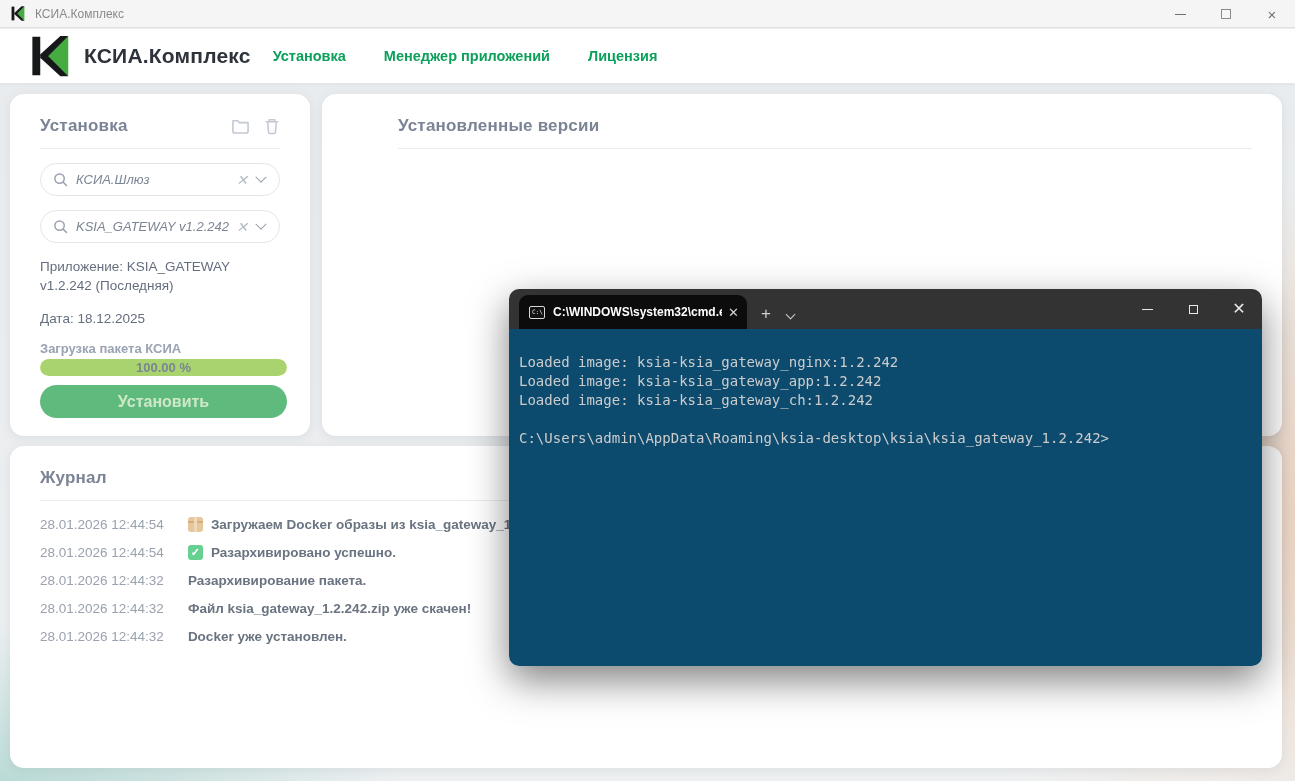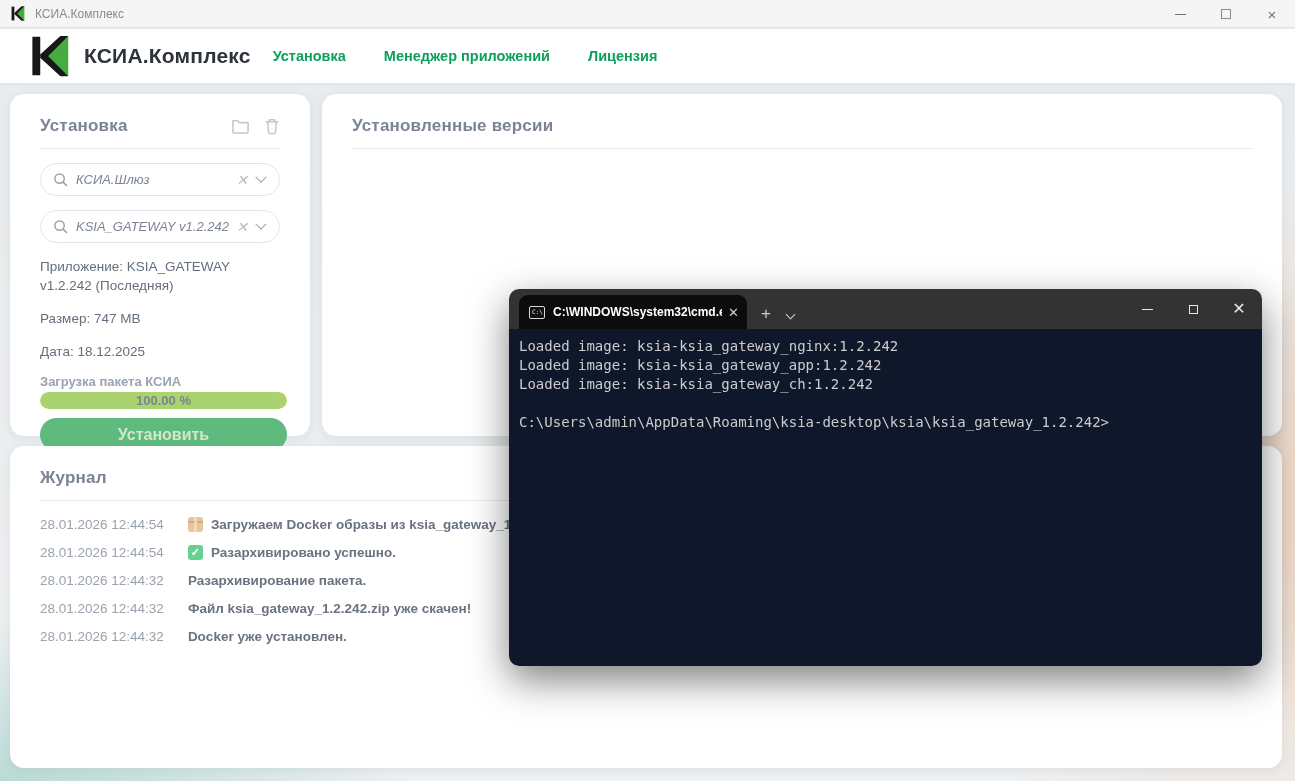--- a/index.html
+++ b/index.html
@@ -50,21 +50,21 @@
     transform:rotate(45deg) translate(-2px,-2px); margin-right:4px; cursor:pointer; }
   .info-text { font-size:13.5px; color:#646e7e; padding:0 30px; margin-top:14px; line-height:19px; }
   .prog-label { font-size:13px; font-weight:700; color:#9aa3b1; padding:0 30px; margin-top:13px; }
   .progress { position:relative; margin:3px 23px 0 30px; height:17px; border-radius:9px; background:#fef9c3; overflow:hidden; }
   .progress-fill { position:absolute; left:0; top:0; bottom:0; background:#a9d36f; border-radius:9px; }
   .progress-pct { position:absolute; width:100%; text-align:center; font-size:13px; font-weight:600; color:#7a8594; line-height:17px; }
   .install-btn { display:block; margin:9px 23px 0 30px; width:247px; height:33px; border:none; border-radius:17px;
     background:#5fba7d; color:#cfe9c8; font-family:inherit; font-size:16px; font-weight:700; cursor:pointer; }
 
   
-  .versions-panel { left:322px; top:10px; width:960px; height:342px; }
+  .versions-panel { left:322px; top:10px; width:960px; height:342px;padding-left:46px; }
 
   
   .journal-panel { left:10px; top:362px; width:1272px; height:322px; }
   .log-list { padding:16px 30px; }
   .log-row { display:flex; align-items:center; margin-bottom:13px; height:15px; white-space:nowrap; }
   .log-time { font-size:13.5px; color:#9aa2ae; margin-right:24px; }
   .log-msg { font-size:13.5px; font-weight:700; color:#6a7380; }
   .ic { position:relative; display:inline-block; width:15px; height:15px; margin-right:8px; border-radius:3px; flex:0 0 auto; }
   .ic-package { background:#e6c79d; }
   .ic-package::before { content:''; position:absolute; left:0; right:0; top:4px; height:2px; background:#d5ae7c; }
@@ -82,21 +82,21 @@
   .tab-title { flex:1; margin-left:8px; font-size:12px; font-weight:700; color:#ffffff; white-space:nowrap; overflow:hidden; }
   .tab-close { font-size:13px; color:#cfcfcf; margin-left:6px; cursor:pointer; }
   .term-plus { color:#cfcfcf; font-size:17px; font-weight:400; margin:0 0 7px 14px; cursor:pointer; line-height:1; }
   .term-chev { width:7px; height:7px; border-right:1.5px solid #cfcfcf; border-bottom:1.5px solid #cfcfcf;
     transform:rotate(45deg); margin:0 0 11px 16px; cursor:pointer; }
   .term-controls { margin-left:auto; display:flex; align-self:flex-start; }
   .term-btn { width:46px; height:40px; display:flex; align-items:center; justify-content:center; cursor:pointer; }
   .tglyph-min { width:11px; height:1px; background:#e8e8e8; }
   .tglyph-max { width:9px; height:9px; border:1px solid #e8e8e8; }
   .tglyph-close { color:#e8e8e8; font-size:16px; line-height:1; }
-  .term-body { height:337px; background:#0f172a; padding:8px 0 0 10px; cursor:text;
+  .term-body { height:337px; background:#0c4a6e; padding:24px 0 0 10px; cursor:text;
     font-family:"DejaVu Sans Mono", monospace; font-size:14px; line-height:19px; color:#cccccc; }
   .term-line { white-space:pre; }
 </style>
 </head>
 <body>
 
 <div class="screen">
 
   <div class="titlebar">
     <span class="tb-icon">
@@ -166,21 +166,20 @@
         <svg width="15" height="15" viewBox="0 0 16 16">
           <circle cx="7" cy="7" r="5" fill="none" stroke="#9aa2ae" stroke-width="1.6"></circle>
           <line x1="10.8" y1="10.8" x2="14.4" y2="14.4" stroke="#9aa2ae" stroke-width="1.6" stroke-linecap="round"></line>
         </svg>
         <span class="sel-value">KSIA_GATEWAY v1.2.242</span>
         <span class="clear-x">✕</span>
         <span class="chev"></span>
       </div>
 
       <p class="info-text">Приложение: KSIA_GATEWAY v1.2.242 (Последняя)</p>
-      <p class="info-text">Размер: 747 MB</p>
       <p class="info-text">Дата: 18.12.2025</p>
 
       <div class="prog-label">Загрузка пакета КСИА</div>
       <div class="progress">
         <div class="progress-fill" style="width: 100%;"></div>
         <span class="progress-pct">100.00 %</span>
       </div>
 
       <button class="install-btn">Установить</button>
     </section>

